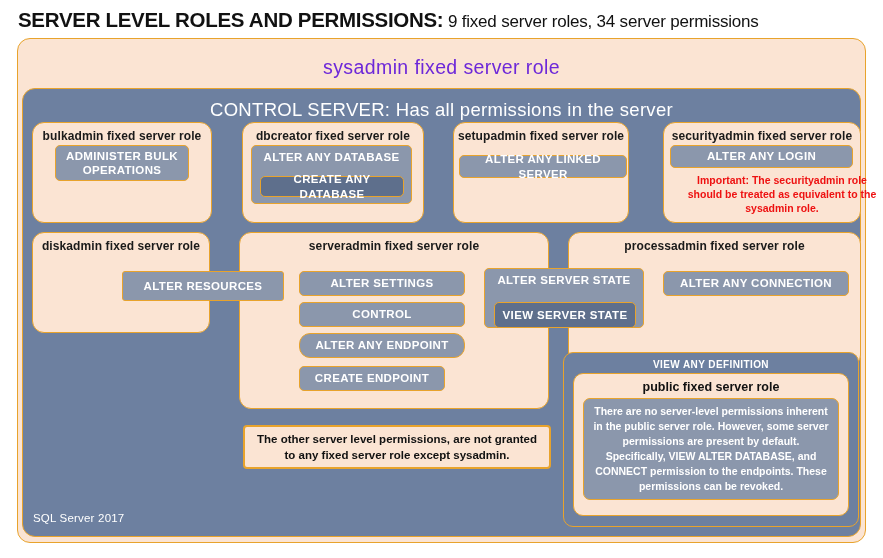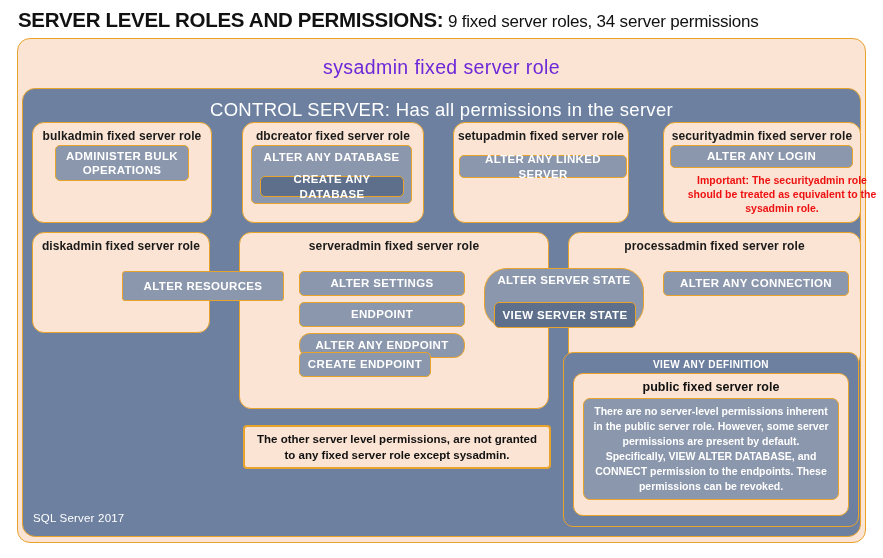--- a/index.html
+++ b/index.html
@@ -268,30 +268,30 @@
   <div class="role-title">diskadmin  fixed server role</div>
 </div>
 
 <div class="peach-box" style="left:239px; top:232px; width:310px; height:177px;">
   <div class="role-title">serveradmin fixed server role</div>
 </div>
 
 <div class="perm plain" style="left:122px; top:271px; width:162px; height:30px;">ALTER RESOURCES</div>
 
 <div class="perm" style="left:299px; top:271px; width:166px; height:25px;">ALTER SETTINGS</div>
-<div class="perm" style="left:299px; top:302px; width:166px; height:25px;">ENDPOINT</div>
+<div class="perm" style="left:299px; top:302px; width:166px; height:25px;">CONTROL</div>
 <div class="perm" style="left:299px; top:333px; width:166px; height:25px;border-radius:11px;">ALTER ANY ENDPOINT</div>
-<div class="perm" style="left:299px; top:352px; width:132px; height:25px;">CREATE  ENDPOINT</div>
+<div class="perm" style="left:299px; top:366px; width:146px; height:25px;">CREATE  ENDPOINT</div>
 
 <div class="peach-box" style="left:568px; top:232px; width:293px; height:135px;">
   <div class="role-title">processadmin  fixed server role</div>
 </div>
 <div class="perm" style="left:663px; top:271px; width:186px; height:25px;">ALTER ANY CONNECTION</div>
 
-<div class="perm" style="left:484px; top:268px; width:160px; height:60px;border-radius:23px;">
+<div class="perm" style="left:484px; top:268px; width:160px; height:60px;">
   <span style="position:absolute; top:4px; left:0; width:100%;">ALTER SERVER STATE</span>
 </div>
 <div class="perm dark" style="left:494px; top:302px; width:142px; height:26px;">VIEW SERVER  STATE</div>
 
 <div id="other-perms-note" class="peach-box">
   <div id="other-perms-note-text">The other server level permissions,  are not granted to any fixed server role except sysadmin.</div>
 </div>
 
 <div id="view-any-definition-box" class="slate-box">
   <div id="view-any-definition-label">VIEW  ANY DEFINITION</div>

